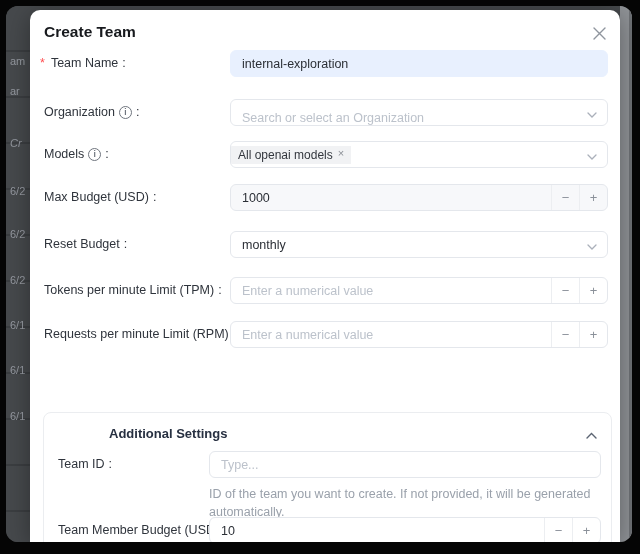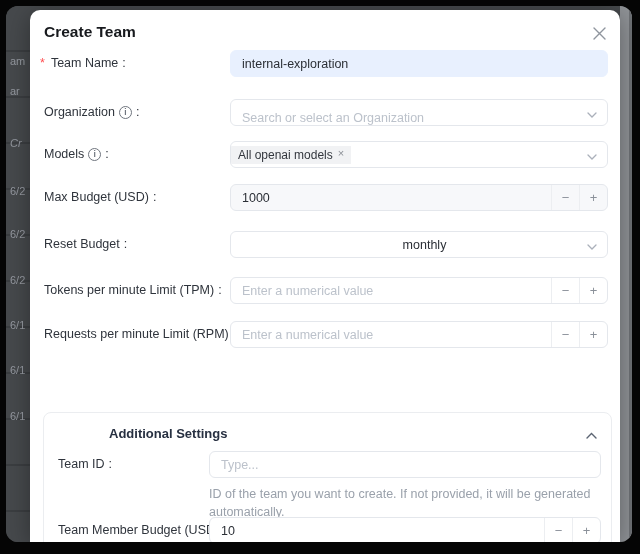--- a/index.html
+++ b/index.html
@@ -46,21 +46,21 @@
   .tag .x { color:#8c9097; font-size:11px; cursor:pointer; line-height:1; }
 
   .step { width:28px; height:100%; display:flex; align-items:center; justify-content:center;
           border-left:1px solid #eceef1; color:#8a9099; font-size:13px; cursor:pointer;
           flex:0 0 28px; user-select:none; }
 
   .val { font-size:12.5px; color:#2b2f36; padding-left:11px; flex:1; }
   .ph  { font-size:12.5px; color:#bcc2cb; padding-left:11px; flex:1; }
 
   .r1 { top:40px; }  .r2 { top:89px;align-items:flex-end; }  .r3 { top:131px; } .r4 { top:174px;align-items:flex-end; }
-  .r5 { top:221px;text-align:center; } .r6 { top:267px; } .r7 { top:311px; }
+  .r5 { top:221px; } .r6 { top:267px; } .r7 { top:311px; }
   .l1 { top:46px; left:10px; } .l2 { top:95px; left:14px; } .l3 { top:137px; left:14px; }
   .l4 { top:180px; left:14px; } .l5 { top:227px; left:14px; } .l6 { top:273px; left:14px; }
   .l7 { top:317px; left:14px;gap:20px; }
 
   .card { position:absolute; left:13px; top:402px; width:569px; height:200px;
           border:1px solid #ebedf0; border-radius:8px; background:#fff; }
   .card-title { position:absolute; left:22px; top:13px; font-size:13px; font-weight:700; color:#273041;margin-left:43px; }
   .card-collapse { position:absolute; right:12px; top:14px; width:16px; height:16px; cursor:pointer;
                    display:flex; align-items:center; justify-content:center; }
   .clbl1 { top:44px; left:14px; } .clbl2 { top:110px; left:14px; }

